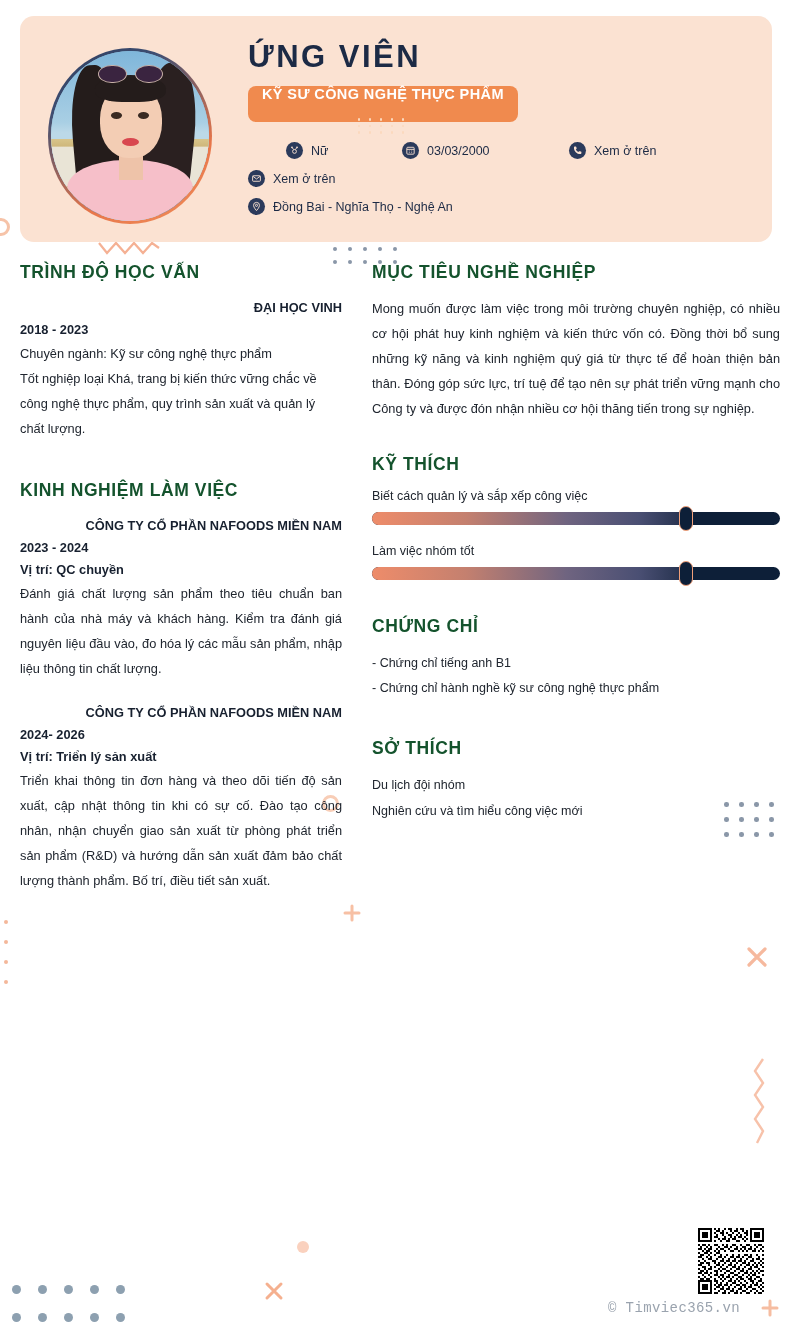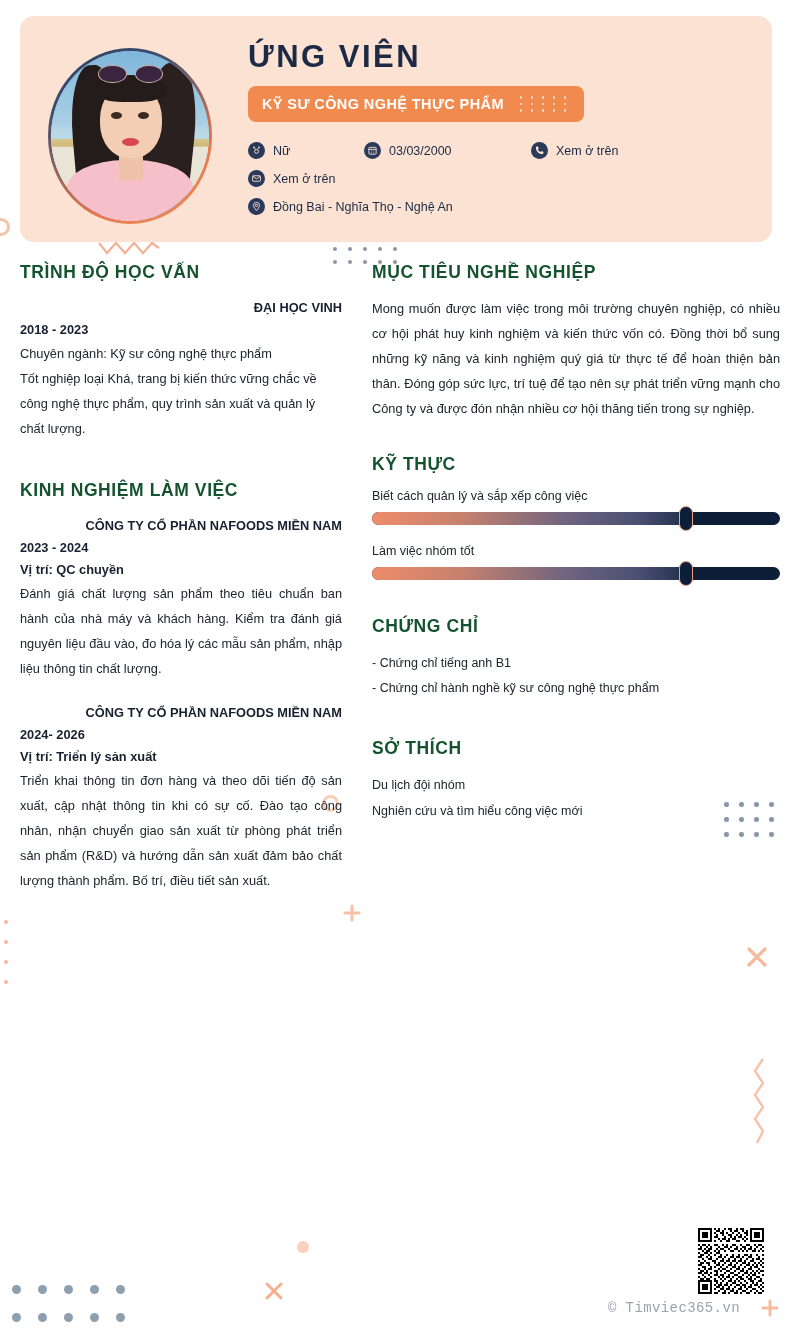--- a/index.html
+++ b/index.html
@@ -71,28 +71,29 @@
   }
   .job-badge {
     margin-top: 12px;
     display: inline-flex; align-items: center;
     height: 36px; padding: 0 14px;
     background: #F08A4E;
     border-radius: 8px;
     color: #ffffff; font-weight: 700; font-size: 14.5px;
     letter-spacing: .4px;
     gap: 16px;
+    flex-direction: column;
   }
   .badge-dots { display:grid; grid-template-columns: repeat(5, 6px); gap: 4px 5px; }
   .badge-dots i { width:2.5px; height:2.5px; border-radius:50%; background:#FBD9BE; }
 
   .contacts { margin-top: 20px; }
   .crow { display:flex; align-items:center; margin-bottom: 11px; }
   .citem { display:flex; align-items:center; gap:8px; font-size:12.5px; color:#1C2A45; }
-  .citem.w1 { width: 116px; }
+  .citem.w1 { width: 116px; margin-left: 38px; }
   .citem.w2 { width: 167px; }
   .cico {
     width:17px;height:17px;border-radius:50%;
     background:#2B3A5B; flex:0 0 17px;
     display:flex;align-items:center;justify-content:center;
     color:#FBE2D2;
   }
   .cico svg { width:11px; height:11px; display:block; }
 
   
@@ -379,21 +380,21 @@
   </div>
 </div>
 
 <div class="col-right">
 
   <h2 class="sec">MỤC TIÊU NGHỀ NGHIỆP</h2>
   <div class="body-txt">Mong muốn được làm việc trong môi trường chuyên nghiệp, có nhiều cơ hội phát huy kinh nghiệm và kiến thức vốn có. Đồng thời bổ sung những kỹ năng và kinh nghiệm quý giá từ thực tế để hoàn thiện bản thân. Đóng góp sức lực, trí tuệ để tạo nên sự phát triển vững mạnh cho Công ty và được đón nhận nhiều cơ hội thăng tiến trong sự nghiệp.</div>
 
   <div style="height:32px"></div>
 
-  <h2 class="sec">KỸ THỰC</h2>
+  <h2 class="sec">KỸ THÍCH</h2>
 
 
   <div class="skill">
     <div class="skill-label">Biết cách quản lý và sắp xếp công việc</div>
     <div class="bar">
       <div class="fill" style="width: 77%;"></div>
       <div class="knob" style="left: 77%;"></div>
     </div>
   </div>
 

